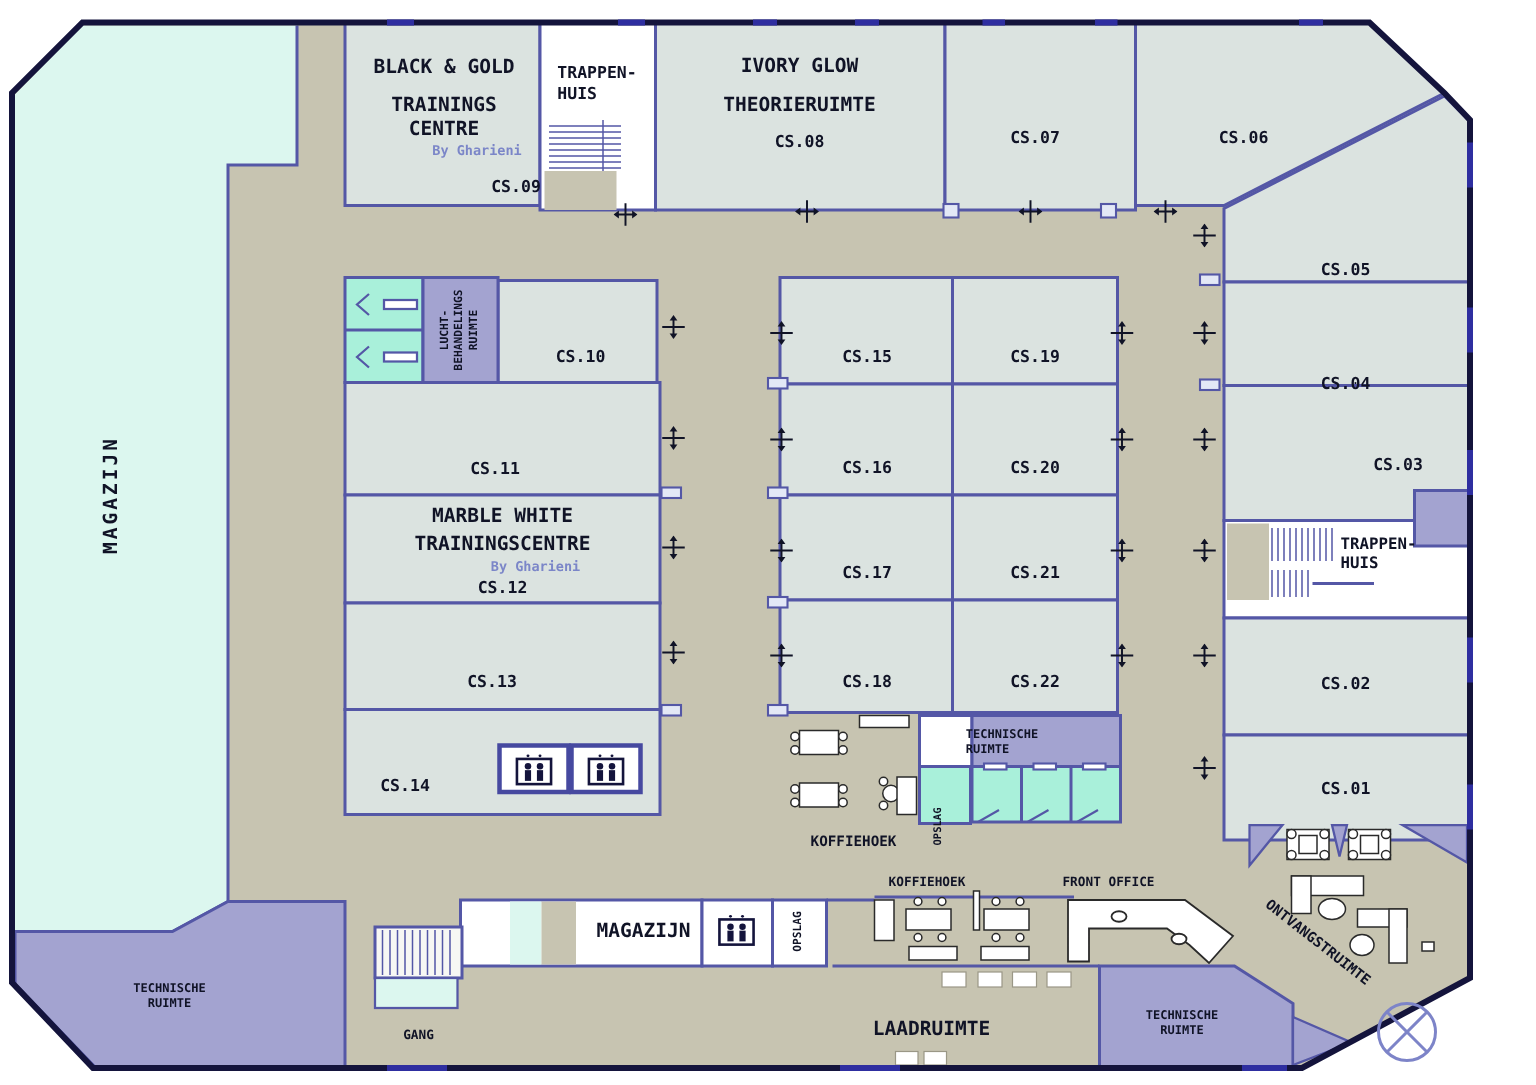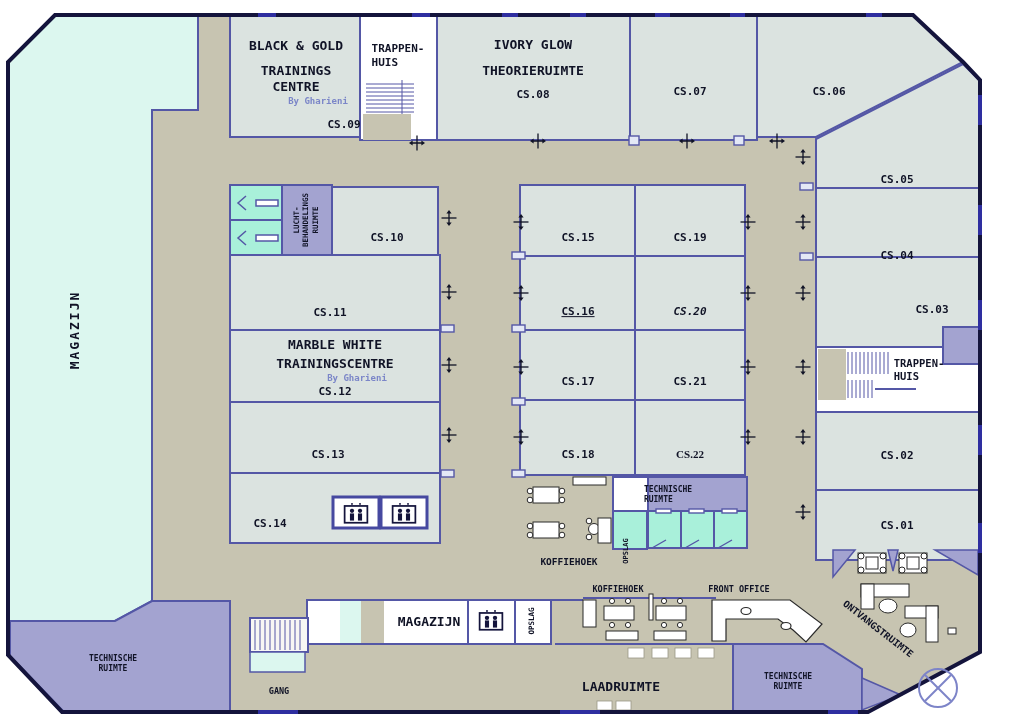--- a/index.html
+++ b/index.html
@@ -350,26 +350,26 @@
 
 <div class="lbl fs13" style="left:335px;top:345px;">MARBLE WHITE</div>
 <div class="lbl fs13" style="left:335px;top:364px;">TRAININGSCENTRE</div>
 <div class="lbl fs9 by" style="left:335px;top:379px;">By Gharieni</div>
 <div class="lbl fs11" style="left:335px;top:392px;">CS.12</div>
 <div class="lbl fs11" style="left:328px;top:455px;">CS.13</div>
 <div class="lbl fs11" style="left:270px;top:524px;">CS.14</div>
 
 <div class="lbl fs11" style="left:578px;top:238px;">CS.15</div>
 <div class="lbl fs11" style="left:690px;top:238px;">CS.19</div>
-<div class="lbl fs11" style="left:578px;top:312px;text-decoration:underline;">CS.16</div>
-<div class="lbl fs11" style="left:690px;top:312px;font-style:italic;">CS.20</div>
+<div class="lbl fs11" style="left:578px;top:312px;">CS.16</div>
+<div class="lbl fs11" style="left:690px;top:312px;">CS.20</div>
 <div class="lbl fs11" style="left:578px;top:382px;">CS.17</div>
 <div class="lbl fs11" style="left:690px;top:382px;text-align:right;">CS.21</div>
 <div class="lbl fs11" style="left:578px;top:455px;">CS.18</div>
-<div class="lbl fs11" style="left:690px;top:455px;font-family:Liberation Serif, serif;">CS.22</div>
+<div class="lbl fs11" style="left:690px;top:455px;">CS.22</div>
 
 <div class="lbl fs8 left" style="left:668px;top:495px;">TECHNISCHE
 RUIMTE</div>
 <div class="lbl fs95" style="left:569px;top:562px;">KOFFIEHOEK</div>
 <div class="lbl rot fs7" style="left:626px;top:551px;">OPSLAG</div>
 
 <div class="lbl fs13" style="left:429px;top:622px;">MAGAZIJN</div>
 <div class="lbl rot fs75" style="left:532px;top:621px;">OPSLAG</div>
 <div class="lbl fs85" style="left:618px;top:589px;">KOFFIEHOEK</div>
 <div class="lbl fs85" style="left:739px;top:589px;">FRONT OFFICE</div>

